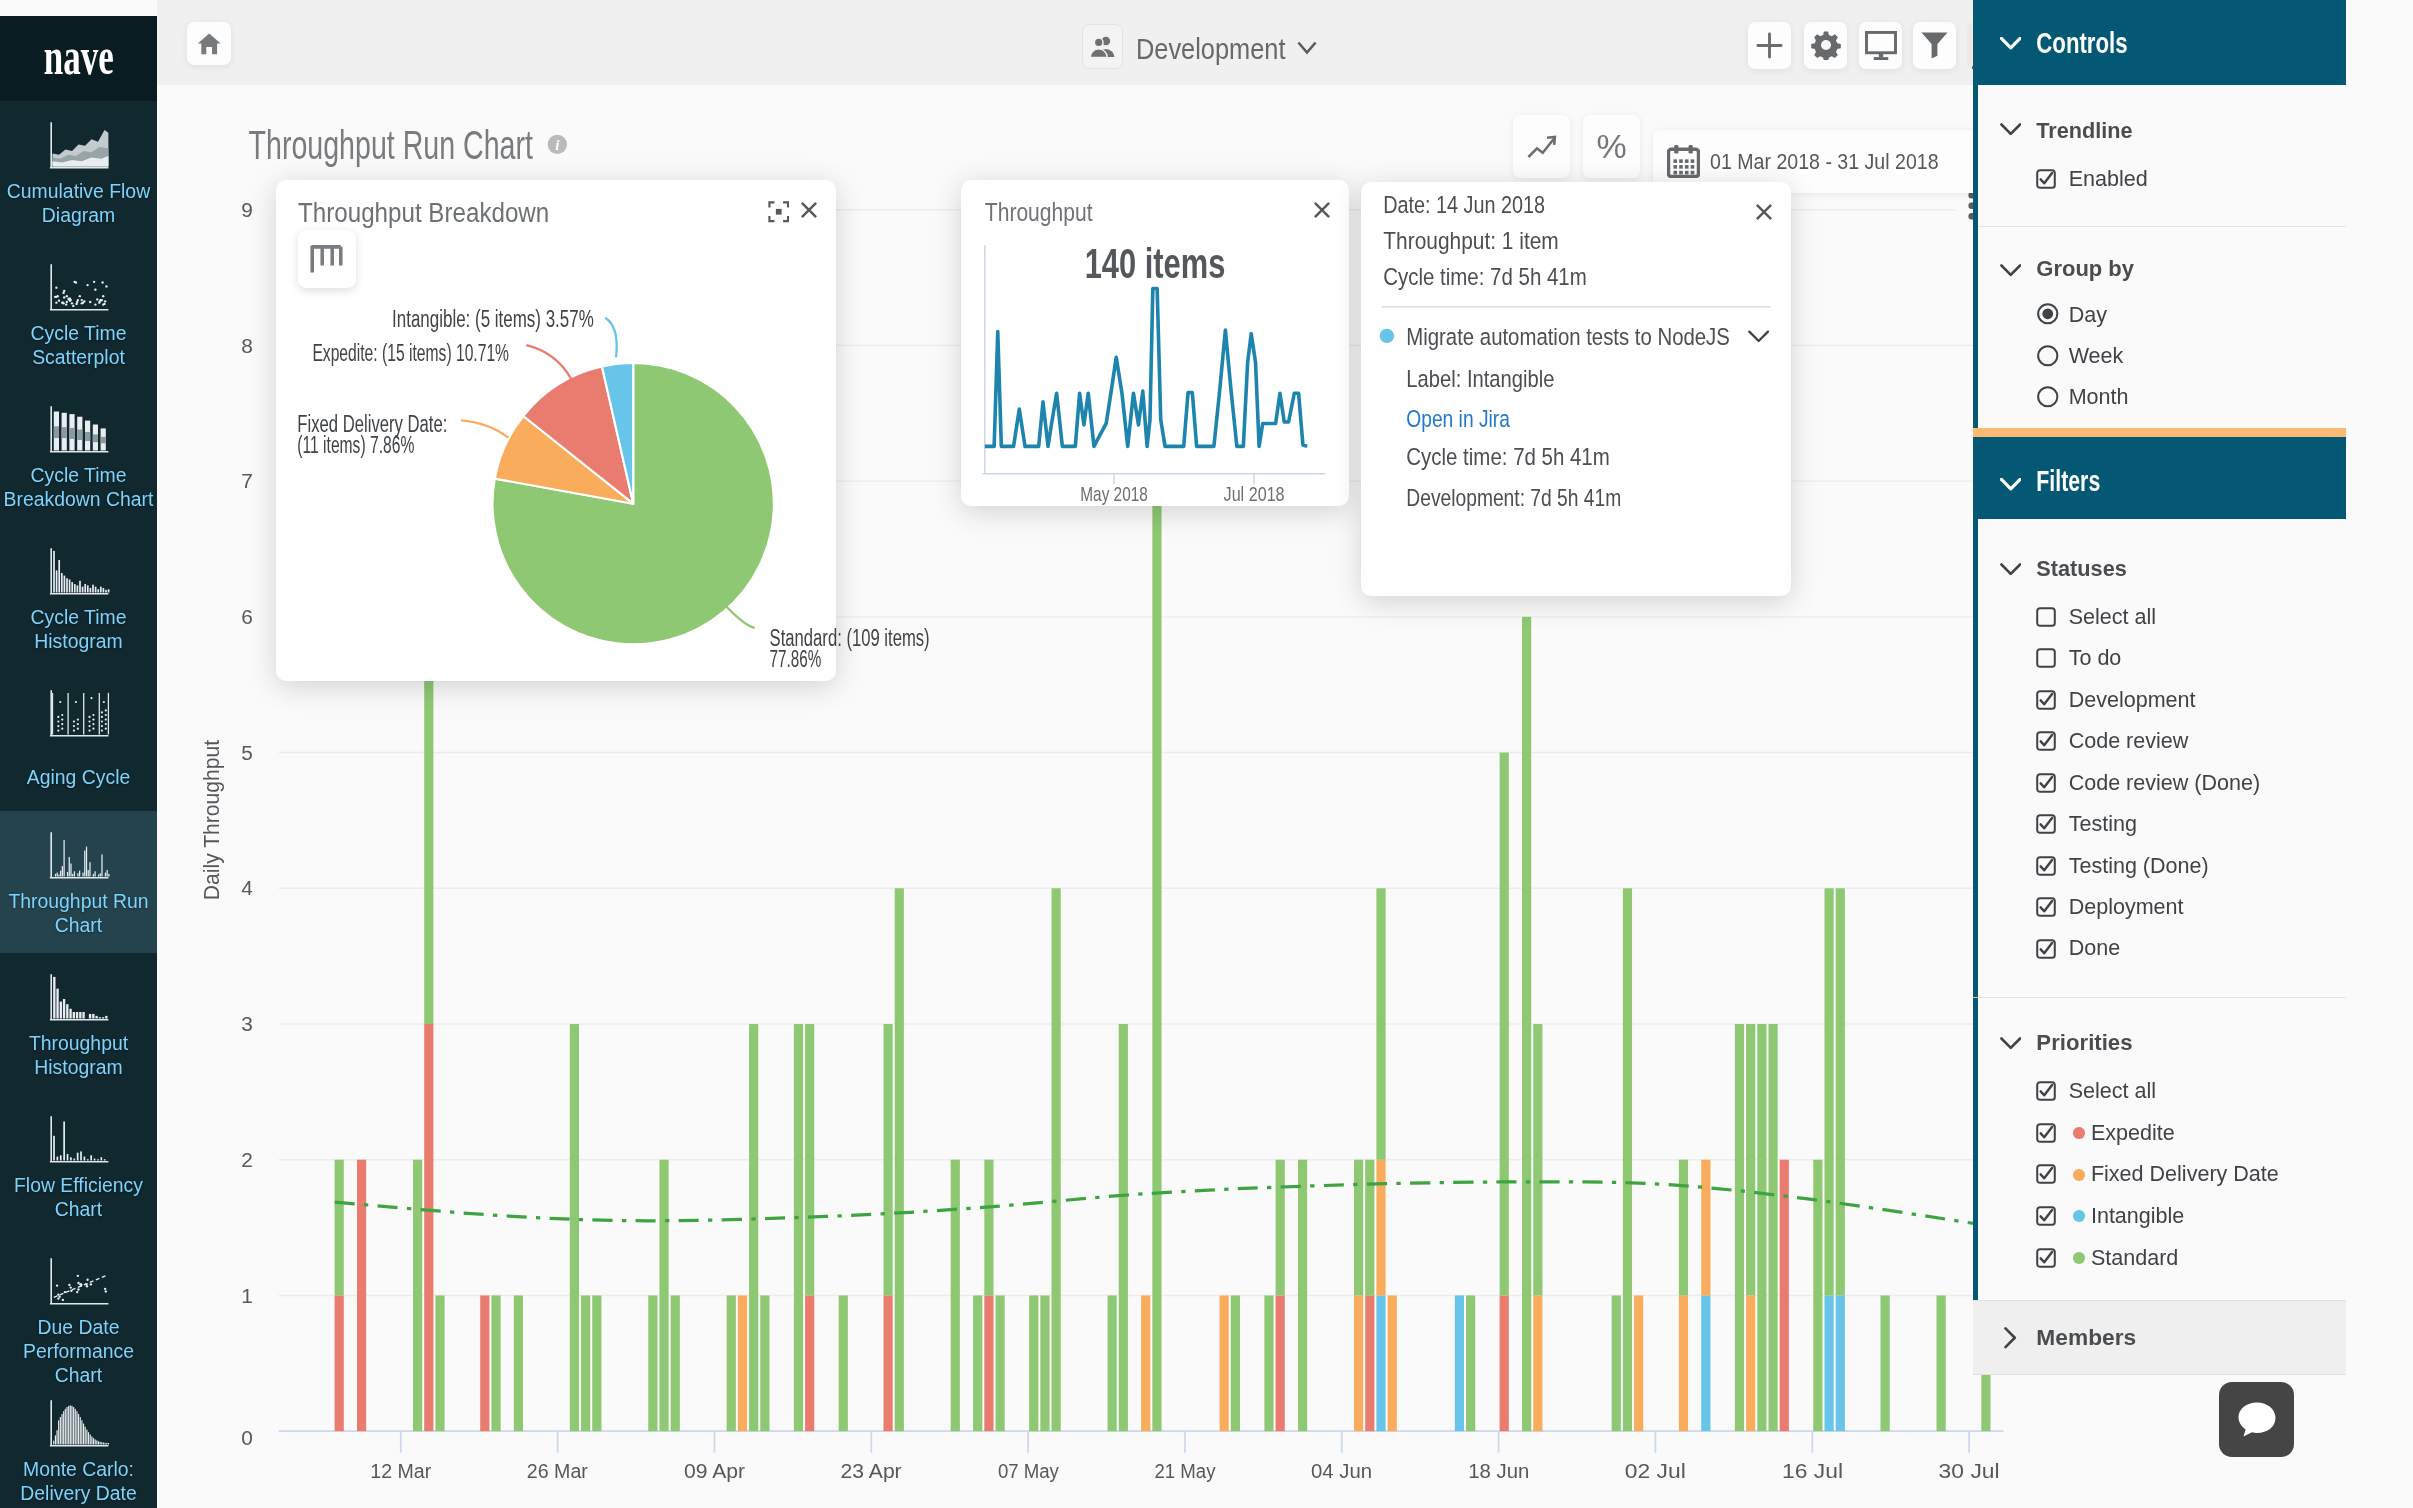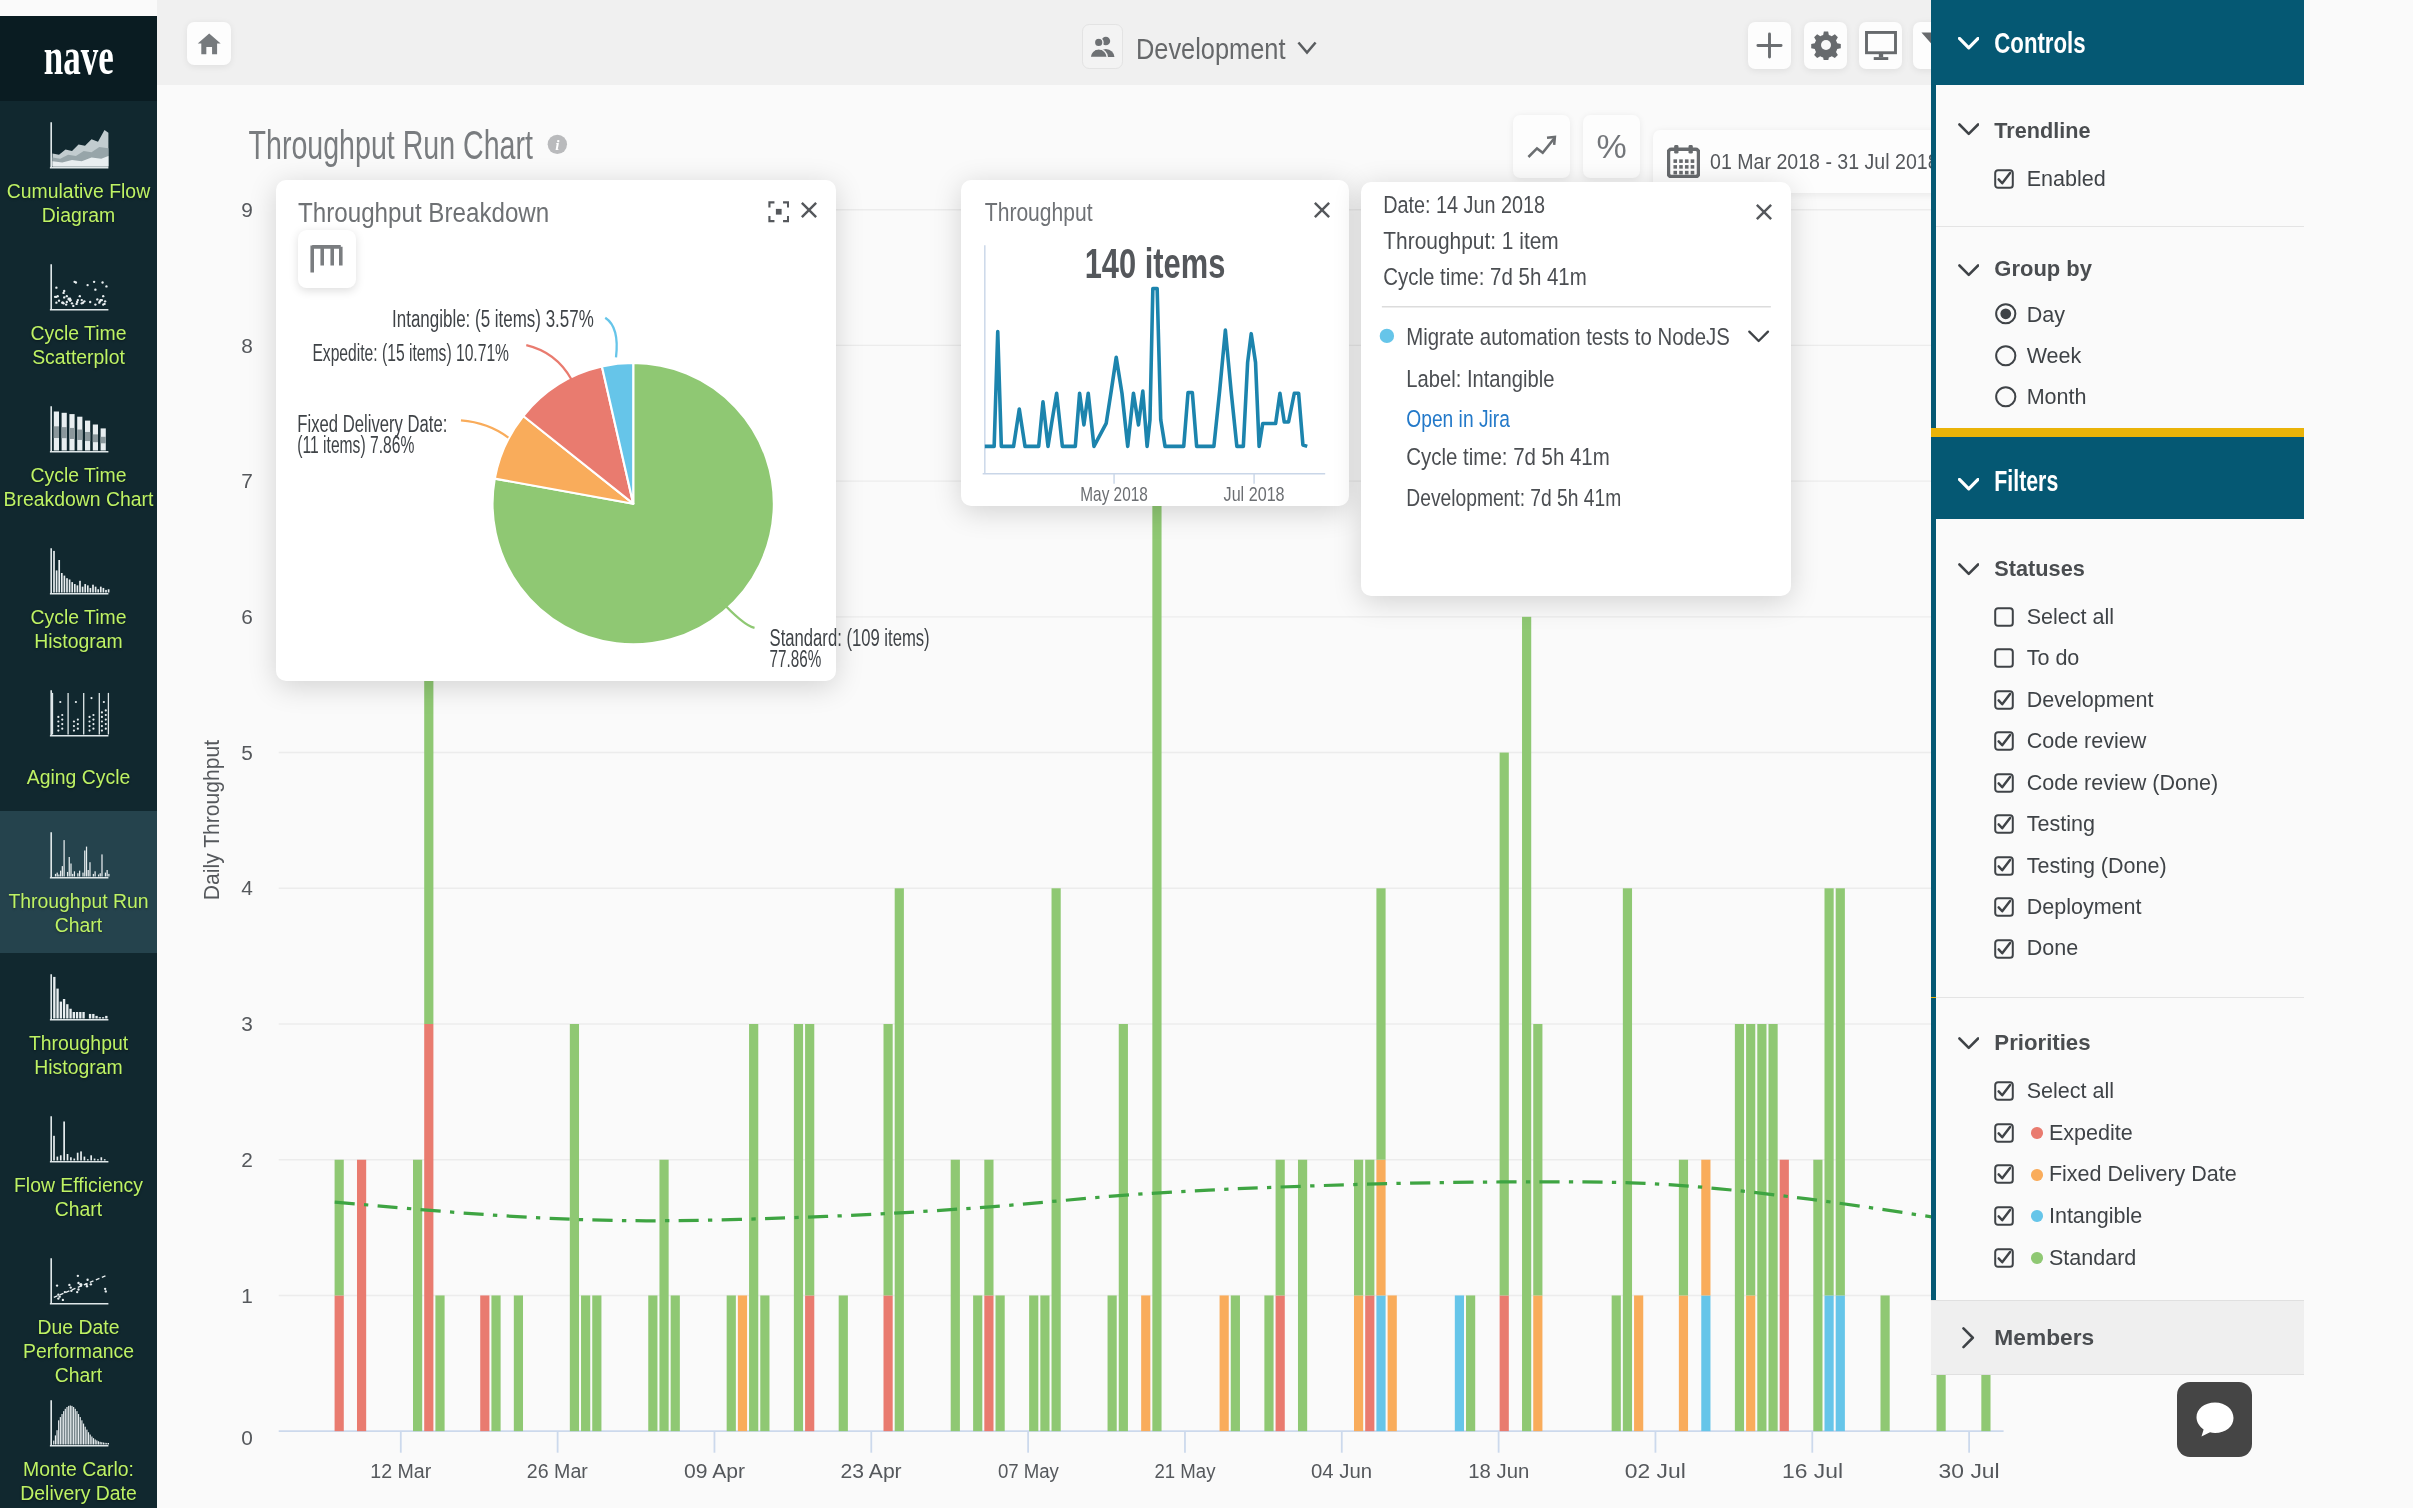--- a/index.html
+++ b/index.html
@@ -1,28 +1,28 @@
 <!DOCTYPE html>
 <html style="font-size:11.5px"><head><meta charset="utf-8"><style>
 *{margin:0;padding:0;box-sizing:border-box}
 html,body{width:2413px;height:1508px;overflow:hidden;background:#fafafa;font-family:"Liberation Sans",sans-serif}
 .leftbar{position:absolute;left:0;top:16px;width:157px;height:1508px;background:#11282f;z-index:30}
 .navehead{height:85px;background:#0a1c22}
 .item{height:142px;text-align:center;padding-top:17px}
 .item.sel{background:#25434d}
 .icwrap{height:55px;display:flex;align-items:flex-end;justify-content:center}
 .ilabel .one{display:inline-block;margin-top:18.7px}
-.ilabel{margin-top:5.7px;font-size:19.4px;line-height:24px;color:#bef264;text-shadow:0 1.4px 2.2px rgba(0,0,0,.4)}
+.ilabel{margin-top:5.7px;font-size:19.4px;line-height:24px;color:#7dd3fc;text-shadow:0 1.4px 2.2px rgba(0,0,0,.4)}
 .topbar{position:absolute;left:157px;top:0;width:1883px;height:85px;background:#f0f0f0;z-index:20}
 .sqbtn{position:absolute;background:#fdfdfd;border-radius:7.2px;box-shadow:0 1.4px 7.2px rgba(0,0,0,.07);display:flex;align-items:center;justify-content:center}
 .popup{position:absolute;background:#fff;border-radius:10px;box-shadow:0 5.7px 29px rgba(0,0,0,.16);z-index:40}
 .fsic{position:absolute;right:47px;top:21px}
 .xic{position:absolute;right:17px;top:20px}
 .kanbtn{position:absolute;left:21.5px;top:50px;width:58px;height:58px;background:#fff;border-radius:8.6px;box-shadow:0 2.2px 10px rgba(0,0,0,.13);display:flex;align-items:center;justify-content:center}
-.rightbar{position:absolute;left:1931px;top:0;width:373px;height:1172px;background:#eab308;z-index:25}
+.rightbar{position:absolute;left:1973px;top:0;width:373px;height:1172px;background:#fdba74;z-index:25}
 .rshead{position:absolute;left:0;width:373px;background:#055873}
 .rsblock{position:absolute;left:0;width:373px;background:#fafafa;border-left:5px solid #055873}
 .rsdiv{position:absolute;left:5px;width:368px;border-top:1.4px solid #e4e4e4}
 .members{position:absolute;left:0;top:1300px;width:373px;height:75px;background:#efefef;border-top:1.4px solid #e0e0e0;border-bottom:1.4px solid #e0e0e0}
 .chat{position:absolute;left:246px;top:1382px;width:75px;height:75px;background:#454545;border-radius:13px;display:flex;align-items:center;justify-content:center}
 </style></head>
 <body>
 <svg style="position:absolute;left:0;top:0" width="2413" height="1508" viewBox="0 0 3360 2100">
     <line x1="388" y1="1804.0" x2="2820" y2="1804.0" stroke="#ececec" stroke-width="2"></line>
     <line x1="388" y1="1615.0" x2="2820" y2="1615.0" stroke="#ececec" stroke-width="2"></line>

